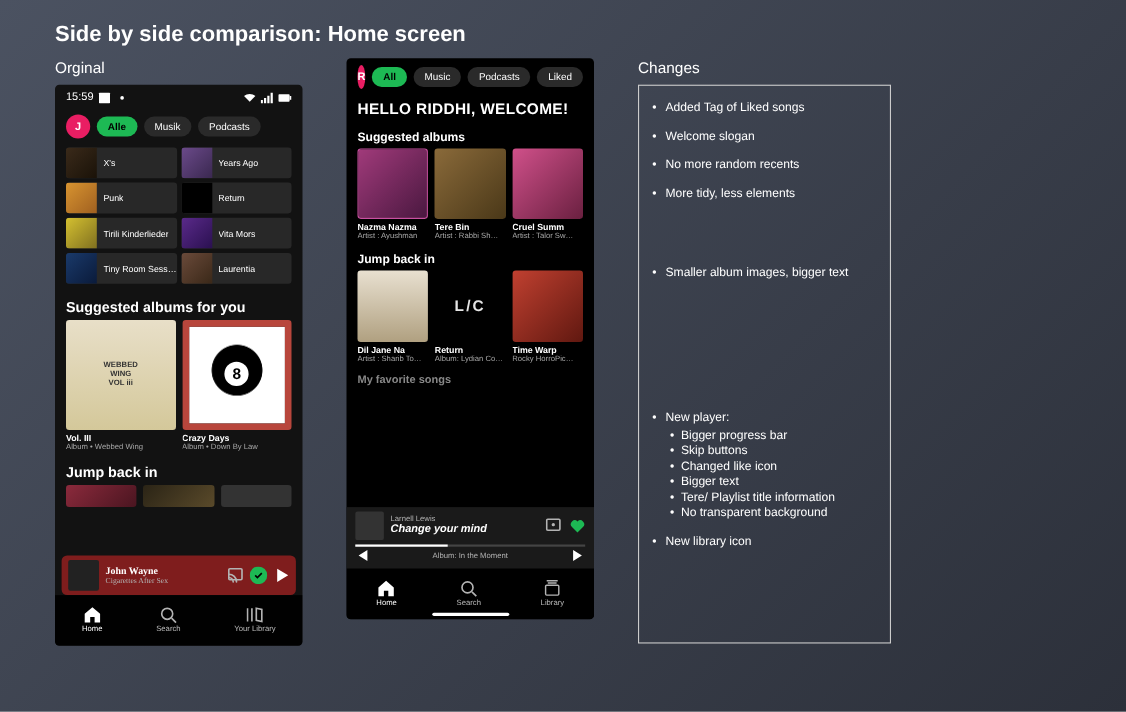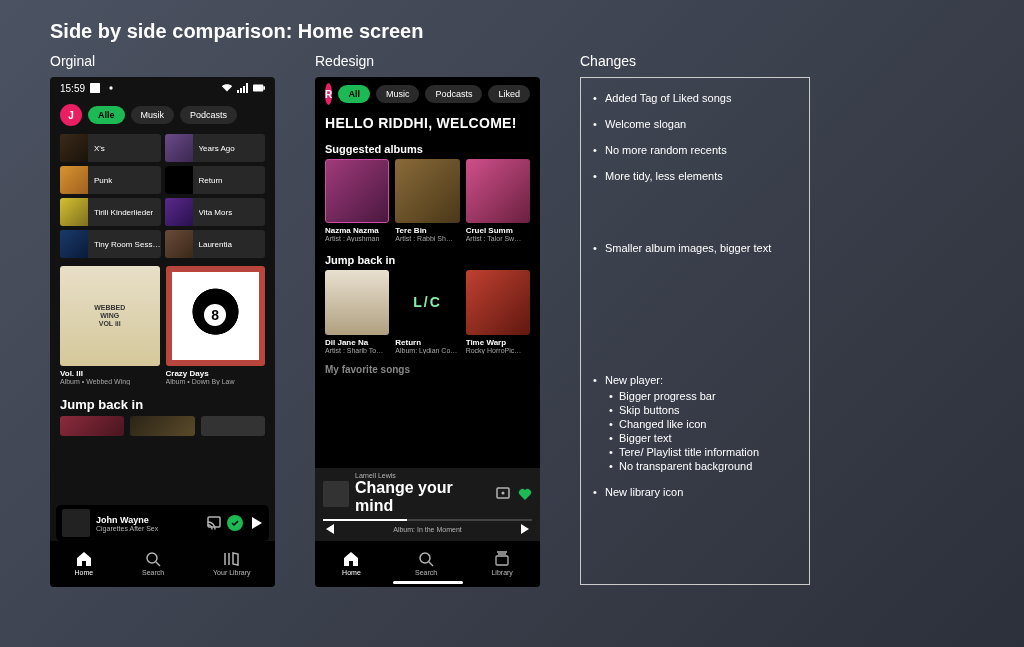--- a/index.html
+++ b/index.html
@@ -17,56 +17,56 @@
 .phone {
   width: 225px;
   height: 510px;
   background: #121212;
   border-radius: 4px;
   overflow: hidden;
   position: relative;
   font-size: 10px;
 }
 .phone.redesign { background: #000; }
-.statusbar { display: flex; justify-content: space-between; align-items: flex-start; padding: 6px 10px 4px; font-size: 10px; font-weight: 500; }
+.statusbar { display: flex; justify-content: space-between; align-items: flex-end; padding: 6px 10px 4px; font-size: 10px; font-weight: 500; }
 .sb-icons { display: flex; gap: 4px; align-items: center; }
 .sb-icons svg { width: 12px; height: 10px; fill: #fff; }
 .filter-row { display: flex; align-items: center; gap: 6px; padding: 6px 10px 8px; }
 .avatar-badge { width: 22px; height: 22px; border-radius: 50%; background: #e91e63; display: flex; align-items: center; justify-content: center; font-size: 10px; font-weight: 600; }
 .avatar-badge.r { background: #e91e63; }
 .pill { padding: 4px 10px; border-radius: 12px; background: #2a2a2a; font-size: 9px; white-space: nowrap; }
 .pill.active { background: #1db954; color: #000; font-weight: 600; }
 .recents-grid { display: grid; grid-template-columns: 1fr 1fr; gap: 4px; padding: 0 10px 8px; }
 .recent-tile { display: flex; align-items: center; gap: 6px; background: #282828; border-radius: 3px; overflow: hidden; height: 28px; }
 .recent-thumb { width: 28px; height: 28px; flex-shrink: 0; }
 .recent-tile span { font-size: 8px; font-weight: 500; white-space: nowrap; overflow: hidden; text-overflow: ellipsis; }
 .section-h { font-size: 13px; font-weight: 700; padding: 6px 10px 4px; }
 .section-h.small { font-size: 11px; }
 .welcome { font-size: 14px; font-weight: 700; padding: 2px 10px 6px; letter-spacing: 0.3px; }
 .album-row { display: flex; gap: 6px; padding: 0 10px 6px; }
 .album-card { flex: 1; min-width: 0; }
 .album-cover { width: 100%; aspect-ratio: 1; border-radius: 3px; margin-bottom: 3px; }
 .album-title { font-size: 8px; font-weight: 600; white-space: nowrap; overflow: hidden; text-overflow: ellipsis; }
 .album-sub { font-size: 7px; color: #a7a7a7; white-space: nowrap; overflow: hidden; text-overflow: ellipsis; }
-.mini-player { position: absolute; bottom: 46px; left: 6px; right: 6px; background: #000000; border-radius: 5px; display: flex; align-items: center; padding: 4px 6px; gap: 6px; }
+.mini-player { position: absolute; bottom: 46px; left: 6px; right: 6px; background: #7f1d1d; border-radius: 5px; display: flex; align-items: center; padding: 4px 6px; gap: 6px; font-family: Liberation Serif, serif; }
 .mini-thumb { width: 28px; height: 28px; background: #222; border-radius: 2px; flex-shrink: 0; }
 .mini-txt { flex: 1; min-width: 0; }
 .mini-title { font-size: 9px; font-weight: 600; }
 .mini-sub { font-size: 7px; color: #b3b3b3; }
 .mini-icons { display: flex; gap: 6px; align-items: center; }
 .nav-bar { position: absolute; bottom: 0; left: 0; right: 0; height: 46px; background: rgba(0,0,0,0.92); display: flex; justify-content: space-around; align-items: center; padding-bottom: 2px; }
 .nav-item { display: flex; flex-direction: column; align-items: center; gap: 2px; font-size: 7px; }
 .nav-item svg { width: 16px; height: 16px; fill: #fff; }
 .nav-item.dim { opacity: 0.7; }
 .redesign-player { position: absolute; bottom: 46px; left: 0; right: 0; background: #1a1a1a; padding: 4px 8px 6px; }
 .rp-row1 { display: flex; align-items: center; gap: 6px; }
 .rp-thumb { width: 26px; height: 26px; background: #333; border-radius: 2px; }
 .rp-txt { flex: 1; min-width: 0; }
 .rp-artist { font-size: 7px; color: #b3b3b3; }
-.rp-title { font-size: 16px; font-weight: 600; }
+.rp-title { font-size: 10px; font-weight: 600; font-style: italic; }
 .rp-icons { display: flex; gap: 8px; align-items: center; }
 .rp-prog { height: 2px; background: #444; margin: 4px 0 2px; position: relative; }
 .rp-prog::after { content: ""; position: absolute; left: 0; top: 0; width: 40%; height: 100%; background: #fff; }
 .rp-row2 { display: flex; justify-content: space-between; align-items: center; font-size: 7px; color: #b3b3b3; }
 .fav-h { font-size: 10px; font-weight: 600; color: #888; padding: 4px 10px 0; }
 .home-indicator { position: absolute; bottom: 3px; left: 50%; transform: translateX(-50%); width: 70px; height: 3px; background: #fff; border-radius: 2px; }
 .changes-box { border: 1px solid #ccc; width: 230px; padding: 14px 12px; height: 508px; font-size: 11px; }
 .changes-box ul { list-style: none; }
 .changes-box > ul > li { margin-bottom: 14px; position: relative; padding-left: 12px; }
 .changes-box > ul > li::before { content: "•"; position: absolute; left: 0; }
@@ -74,21 +74,21 @@
 .sub-ul li { position: relative; padding-left: 14px; margin-bottom: 2px; }
 .sub-ul li::before { content: "•"; position: absolute; left: 4px; }
 .gap-big { margin-bottom: 60px !important; }
 .gap-huge { margin-bottom: 120px !important; }
 .cover-gradient1 { background: linear-gradient(135deg,#8b2a3c,#4a1520); }
 .cover-gradient2 { background: linear-gradient(135deg,#2b2416,#5a4a2a); }
 .cover-vol3 { background: linear-gradient(#e8dfc8,#d4c89a); display:flex; align-items:center; justify-content:center; color:#333; font-size:7px; font-weight:700; text-align:center; line-height:1.1; }
 .cover-8ball { background: radial-gradient(circle at 50% 45%, #000 35%, #fff 36%, #fff 100%); position:relative; border:6px solid #b8463c; }
 .cover-8ball::after { content:"8"; position:absolute; top:50%; left:50%; transform:translate(-50%,-55%); width:22px; height:22px; background:#fff; border-radius:50%; color:#000; font-size:14px; font-weight:700; display:flex; align-items:center; justify-content:center; }
 .cover-lc { background:#000; display:flex; align-items:center; justify-content:center; color:#d4a84b; font-size:9px; font-weight:600; letter-spacing:1px; }
-.cover-lc-big { background:#000; display:flex; align-items:center; justify-content:center; color:#86efac; font-size:14px; font-weight:600; letter-spacing:2px; }
+.cover-lc-big { background:#000; display:flex; align-items:center; justify-content:center; color:#e5e5e5; font-size:14px; font-weight:600; letter-spacing:2px; }
 .thumb-c1{background:linear-gradient(135deg,#3a2a1a,#1a1208);}
 .thumb-c2{background:linear-gradient(135deg,#6b4a8a,#3a2850);}
 .thumb-c3{background:linear-gradient(135deg,#d89430,#a06020);}
 .thumb-c5{background:linear-gradient(135deg,#d4c030,#807020);}
 .thumb-c6{background:linear-gradient(135deg,#5a2a8a,#2a1050);}
 .thumb-c7{background:linear-gradient(135deg,#1a3a6a,#0a1a3a);}
 .thumb-c8{background:linear-gradient(135deg,#6a4a3a,#3a2818);}
 .cover-nazma{background:linear-gradient(135deg,#a03a7a,#4a1840);border:1px solid #c850a0;}
 .cover-tere{background:linear-gradient(135deg,#8a6a3a,#4a3818);}
 .cover-cruel{background:linear-gradient(135deg,#d0508a,#6a2040);}
@@ -171,20 +171,21 @@
   <div class="recent-tile">
             <div class="recent-thumb thumb-c7"></div>
             <span>Tiny Room Sessions</span>
           </div>
   <div class="recent-tile">
             <div class="recent-thumb thumb-c8"></div>
             <span>Laurentia</span>
           </div>
 </div>
 
+<div class="section-h">Suggested albums for you</div>
 <div class="album-row">
   <div class="album-card">
     <div class="album-cover cover-vol3">WEBBED<br>WING<br>VOL iii</div>
     <div class="album-title">Vol. III</div>
     <div class="album-sub">Album • Webbed Wing</div>
   </div>
   <div class="album-card">
     <div class="album-cover cover-8ball"></div>
     <div class="album-title">Crazy Days</div>
     <div class="album-sub">Album • Down By Law</div>
@@ -244,21 +245,20 @@
               <path d="M1 2v12M5 2v12M9 2l5 1v11l-5-1z" stroke="#fff" stroke-width="1.5" fill="none"></path>
             </svg>
     <span>Your Library</span>
   </div>
 </div>
 
 </div>
 </div>
 
 <div>
-<div class="col-label">Redesign</div>
 <div class="phone redesign">
 
 
 <div class="filter-row">
   <div class="avatar-badge r">R</div>
   <div class="pill active">All</div>
   <div class="pill">Music</div>
   <div class="pill">Podcasts</div>
   <div class="pill">Liked</div>
 </div>

